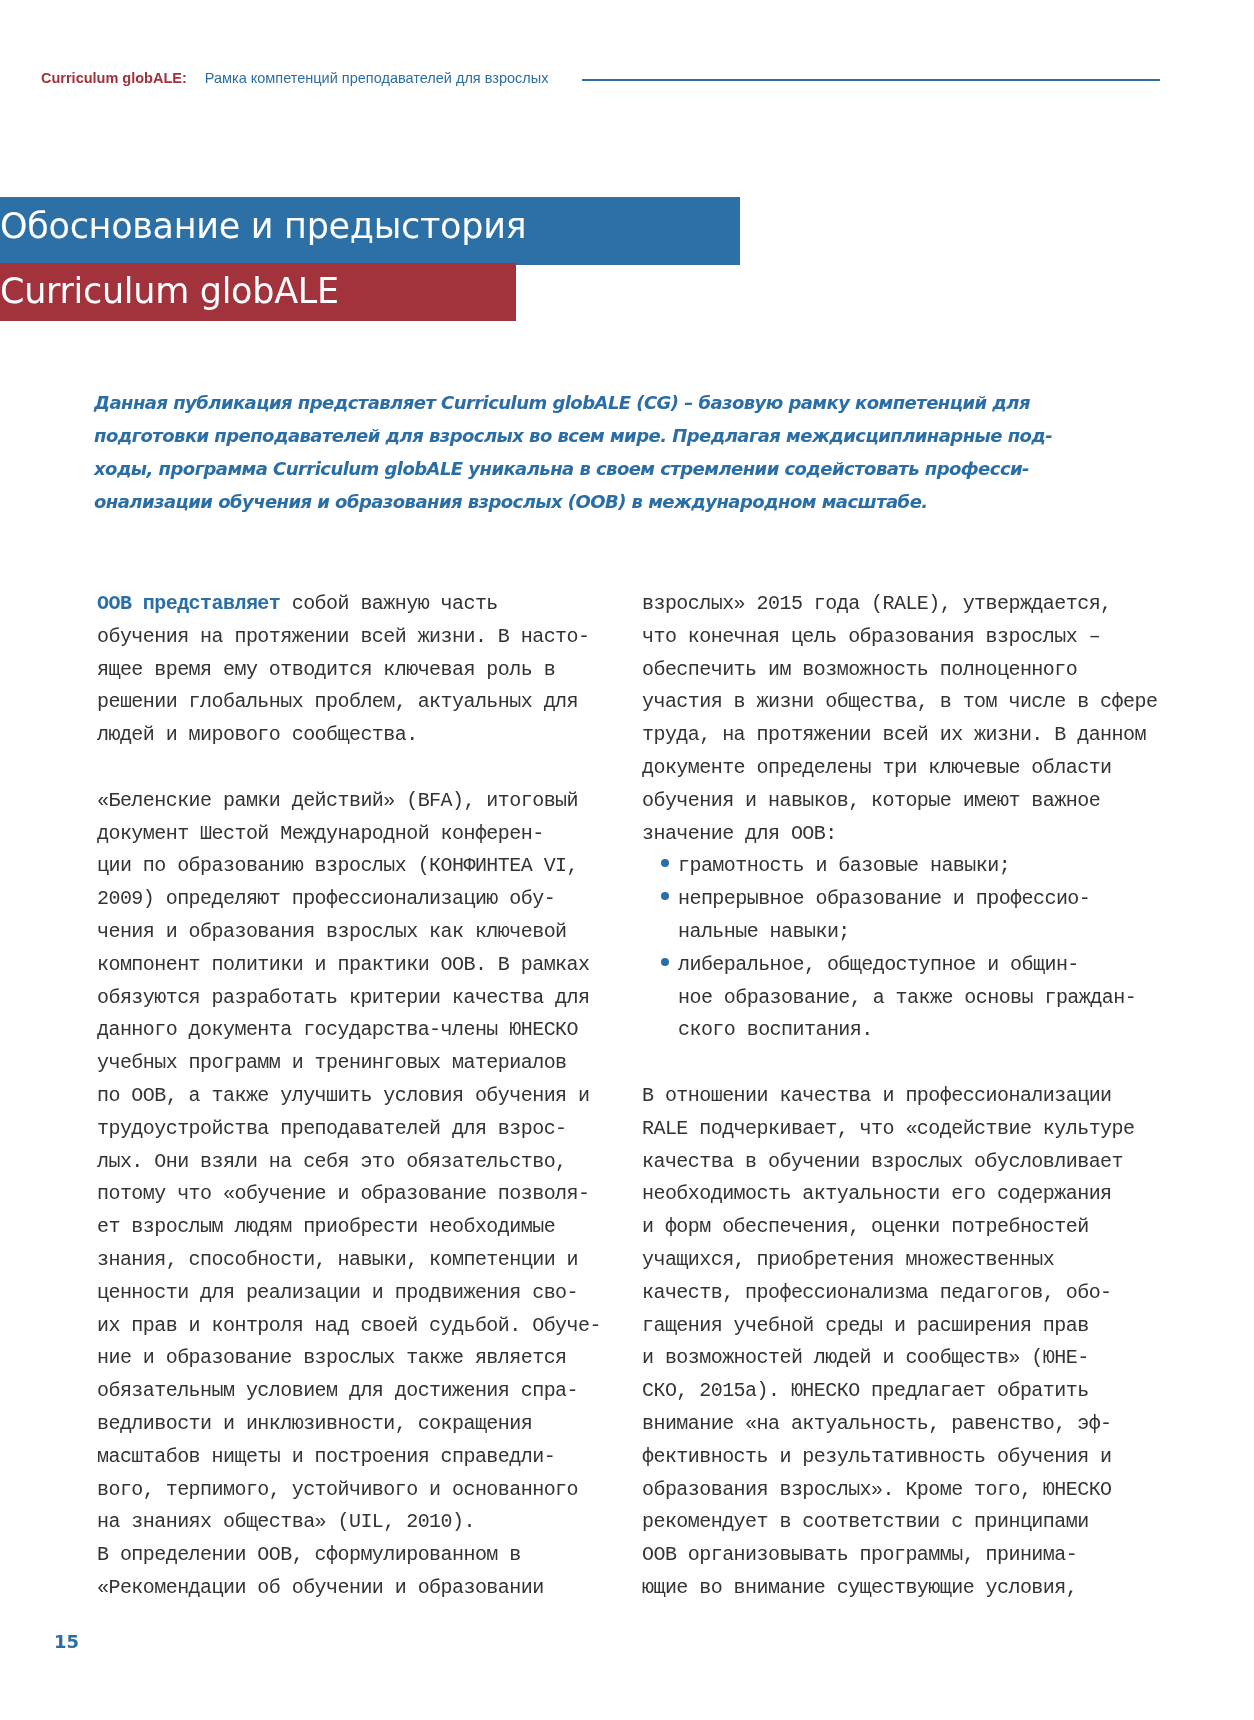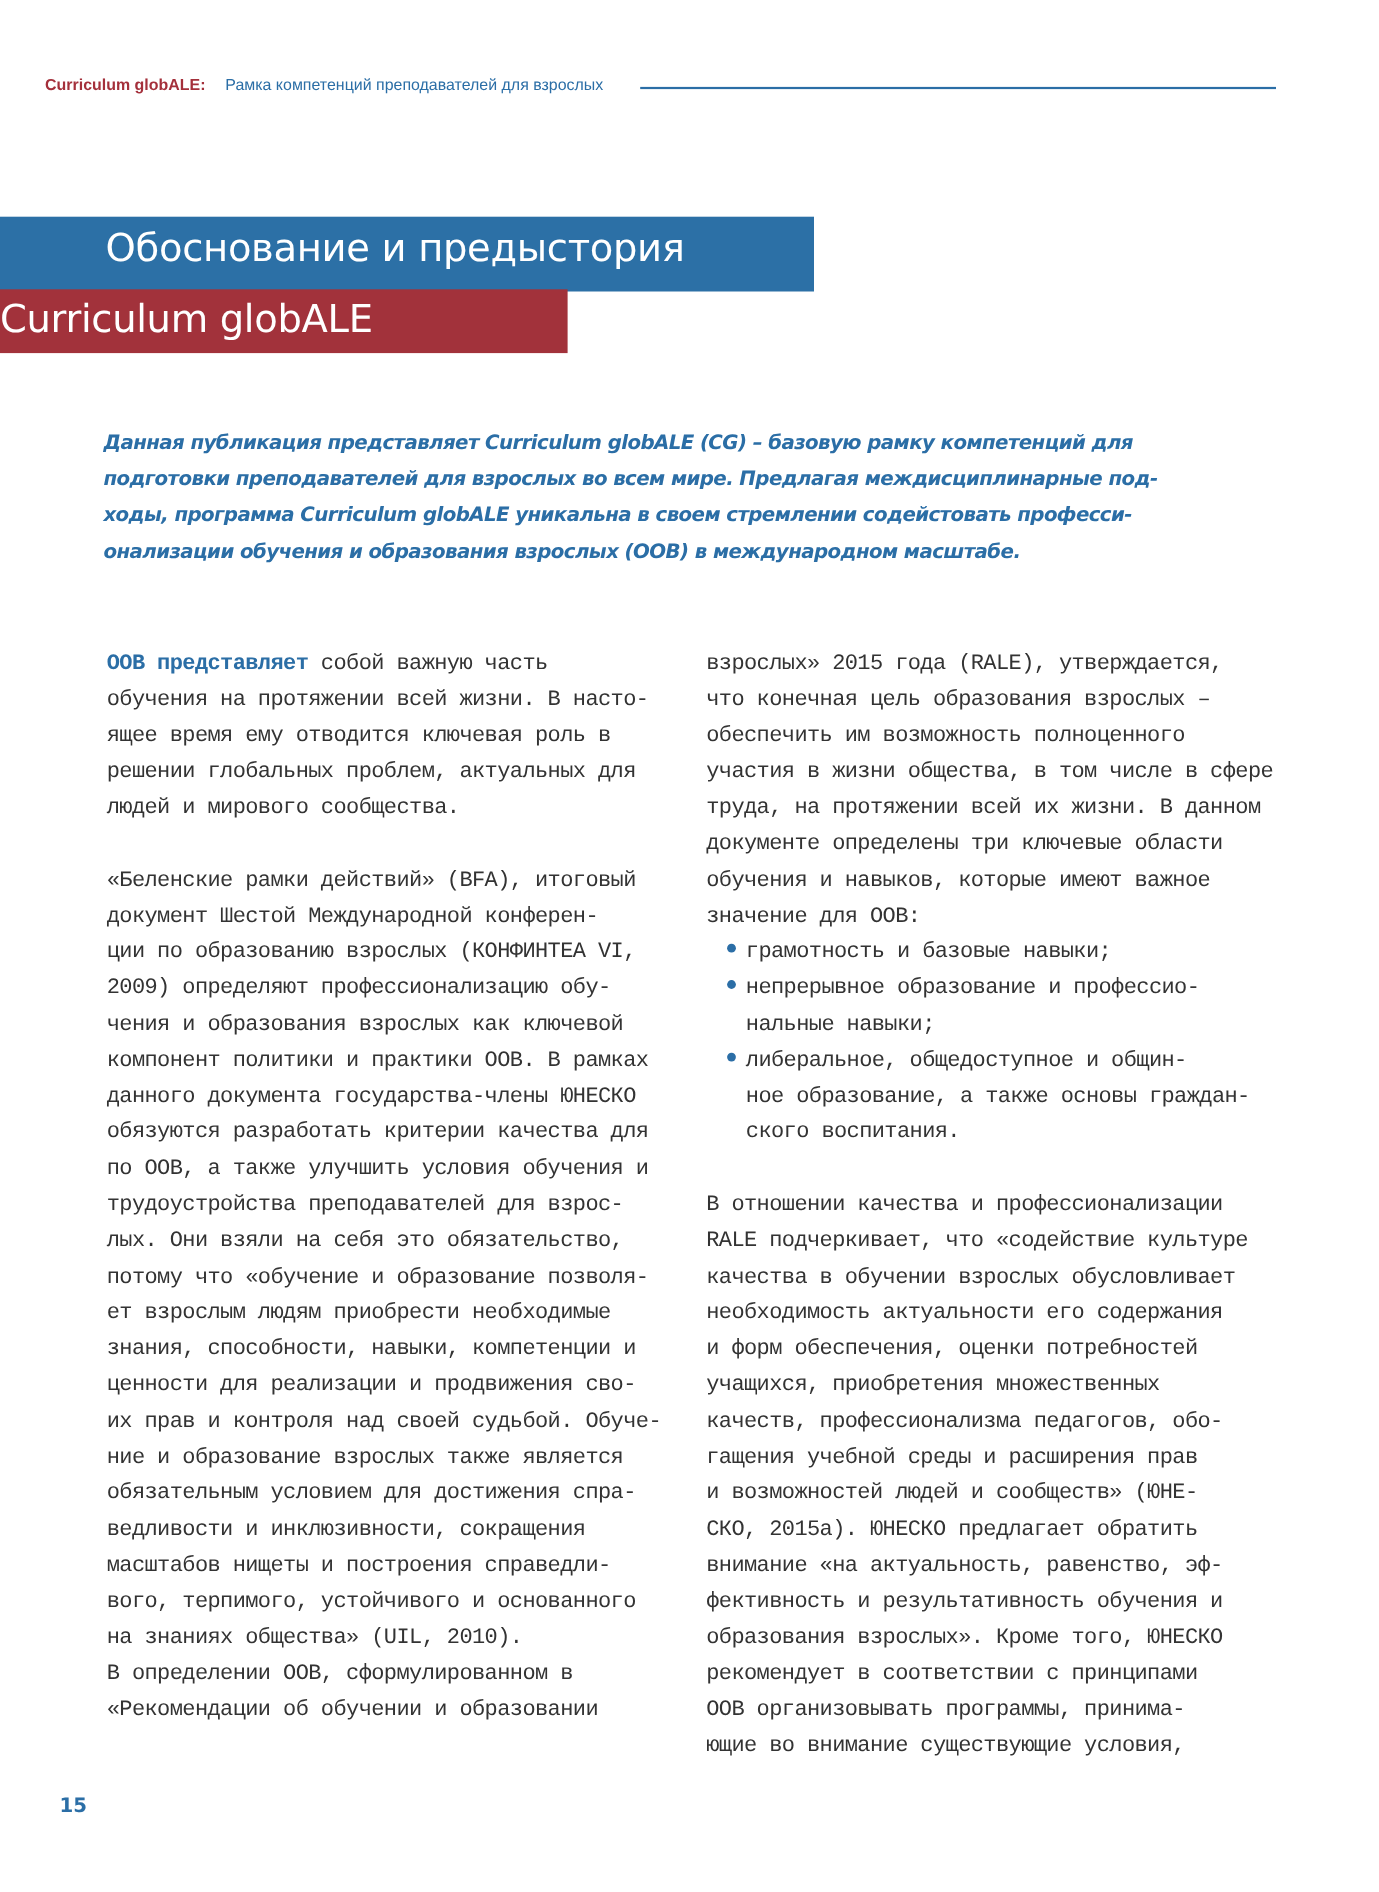--- a/index.html
+++ b/index.html
@@ -50,21 +50,20 @@
       color: #ffffff;
       font-family: "DejaVu Sans", sans-serif;
       white-space: nowrap;
       box-sizing: border-box;
     }
     .banner-blue {
       top: 197px;
       width: 740px;
       height: 68px;
       background: #2c70a6;
-      padding-left: 96px;
       font-size: 35px;
       line-height: 58px;
       letter-spacing: -0.3px;
     }
     .banner-red {
       top: 263px;
       width: 516px;
       height: 58px;
       background: #a2323b;
       font-size: 35px;
@@ -153,22 +152,23 @@
   <span class="line">ящее время ему отводится ключевая роль в</span>
   <span class="line">решении глобальных проблем, актуальных для</span>
   <span class="line">людей и мирового сообщества.</span>
   <span class="gap"></span>
   <span class="line">«Беленские рамки действий» (BFA), итоговый</span>
   <span class="line">документ Шестой Международной конферен-</span>
   <span class="line">ции по образованию взрослых (КОНФИНТЕА VI,</span>
   <span class="line">2009) определяют профессионализацию обу-</span>
   <span class="line">чения и образования взрослых как ключевой</span>
   <span class="line">компонент политики и практики ООВ. В рамках</span>
+  <span class="line">обязуются разработать критерии качества для</span>
   <span class="line">данного документа государства-члены ЮНЕСКО</span>
-  <span class="line">обязуются разработать критерии качества для</span>
+  <span class="line">учебных программ и тренинговых материалов</span>
   <span class="line">по ООВ, а также улучшить условия обучения и</span>
   <span class="line">трудоустройства преподавателей для взрос-</span>
   <span class="line">лых. Они взяли на себя это обязательство,</span>
   <span class="line">потому что «обучение и образование позволя-</span>
   <span class="line">ет взрослым людям приобрести необходимые</span>
   <span class="line">знания, способности, навыки, компетенции и</span>
   <span class="line">ценности для реализации и продвижения сво-</span>
   <span class="line">их прав и контроля над своей судьбой. Обуче-</span>
   <span class="line">ние и образование взрослых также является</span>
   <span class="line">обязательным условием для достижения спра-</span>

